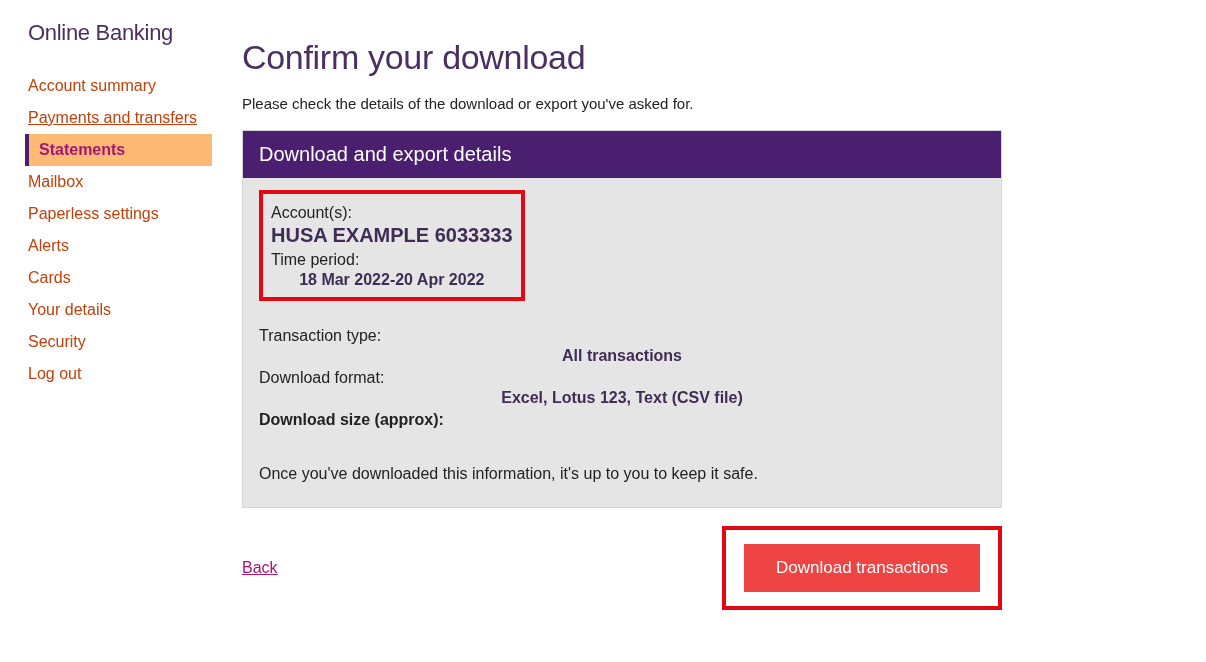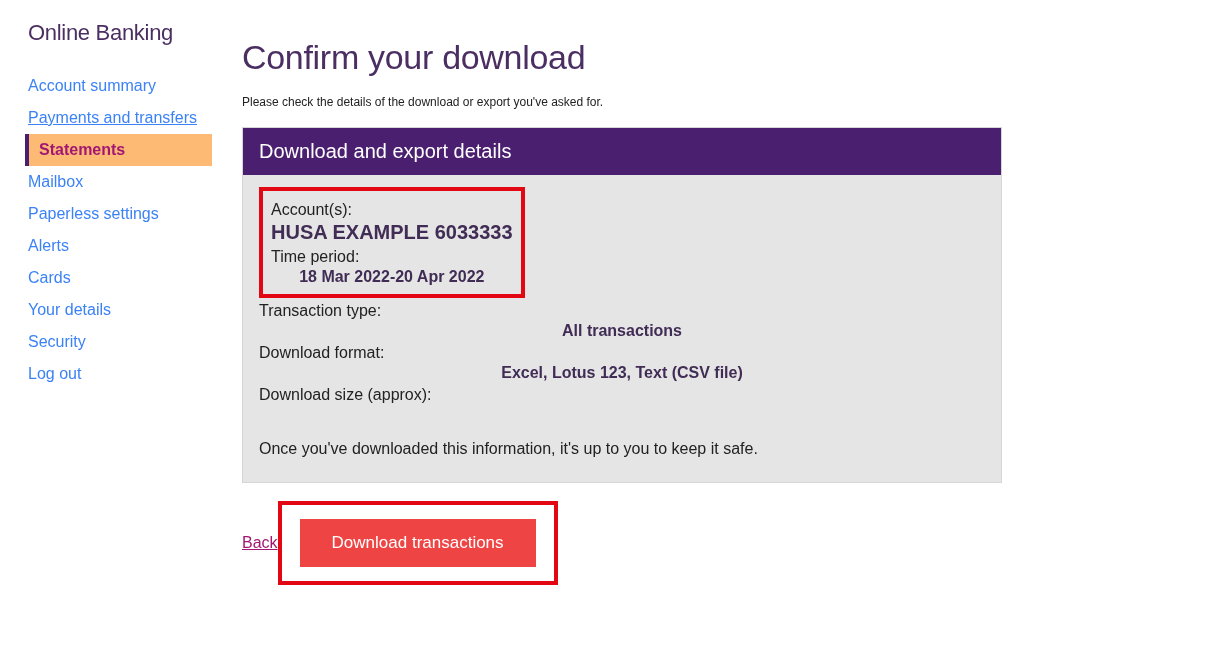--- a/index.html
+++ b/index.html
@@ -24,21 +24,21 @@
       font-weight: 400;
       margin-bottom: 24px;
       letter-spacing: -0.3px;
     }
     .nav-list {
       list-style: none;
     }
     .nav-item {
       display: block;
       padding: 7px 0;
-      color: #3b82f6;
+      color: #c2410c;
       font-size: 16px;
       text-decoration: none;
       cursor: pointer;
     }
     .nav-item.underline { text-decoration: underline; }
     .nav-item.active {
       background: #fdba74;
       font-weight: 700;
       padding-left: 10px;
       padding-right: 10px;
@@ -52,42 +52,42 @@
       padding-top: 18px;
     }
     .page-title {
       color: #4b2e62;
       font-size: 34px;
       font-weight: 400;
       margin-bottom: 18px;
       letter-spacing: -0.3px;
     }
     .page-intro {
-      font-size: 12px;
+      font-size: 15px;
       color: #222;
       margin-bottom: 18px;
     }
     .panel {
       border: 1px solid #d6d6d6;
       background: #e5e5e5;
     }
     .panel-header {
       background: #4b1f6f;
       color: #fff;
       font-size: 20px;
       padding: 12px 16px;
       font-weight: 400;
     }
     .panel-body {
       padding: 12px 16px 24px 16px;
     }
     .highlight-box {
       border: 4px solid #e30613;
       padding: 6px 8px 8px 8px;
-      margin-bottom: 0;
+      margin-bottom: 22px;
       display: inline-block;
       min-width: 260px;
     }
     .detail-label {
       font-size: 16px;
       color: #222;
       margin-top: 4px;
     }
     .detail-value {
       font-weight: 700;
@@ -99,20 +99,21 @@
       font-size: 20px;
     }
     .safety-note {
       margin-top: 36px;
       font-size: 16px;
       color: #222;
     }
     .actions {
       margin-top: 18px;
       display: flex;
+      justify-content: space-between;
       align-items: center;
     }
     .back-link {
       color: #a31773;
       text-decoration: underline;
       font-size: 16px;
       cursor: pointer;
     }
     .dl-wrap {
       border: 4px solid #e30613;
@@ -182,21 +183,21 @@
           <div class="detail-label">Time period:</div>
           <div class="detail-value">18 Mar 2022-20 Apr 2022</div>
         </div>
 
         <div class="detail-label">Transaction type:</div>
         <div class="detail-value">All transactions</div>
 
         <div class="detail-label" style="margin-top:4px;">Download format:</div>
         <div class="detail-value">Excel, Lotus 123, Text (CSV file)</div>
 
-        <div class="detail-label" style="margin-top:4px;">Download size (approx):</div>
+        <div class="detail-label" style="margin-top:4px;font-weight:bold;">Download size (approx):</div>
 
         <p class="safety-note">Once you've downloaded this information, it's up to you to keep it safe.</p>
       </div>
     </section>
 
     <div class="actions">
       <a class="back-link">Back</a>
       <div class="dl-wrap">
         <button class="dl-button">Download transactions</button>
       </div>

